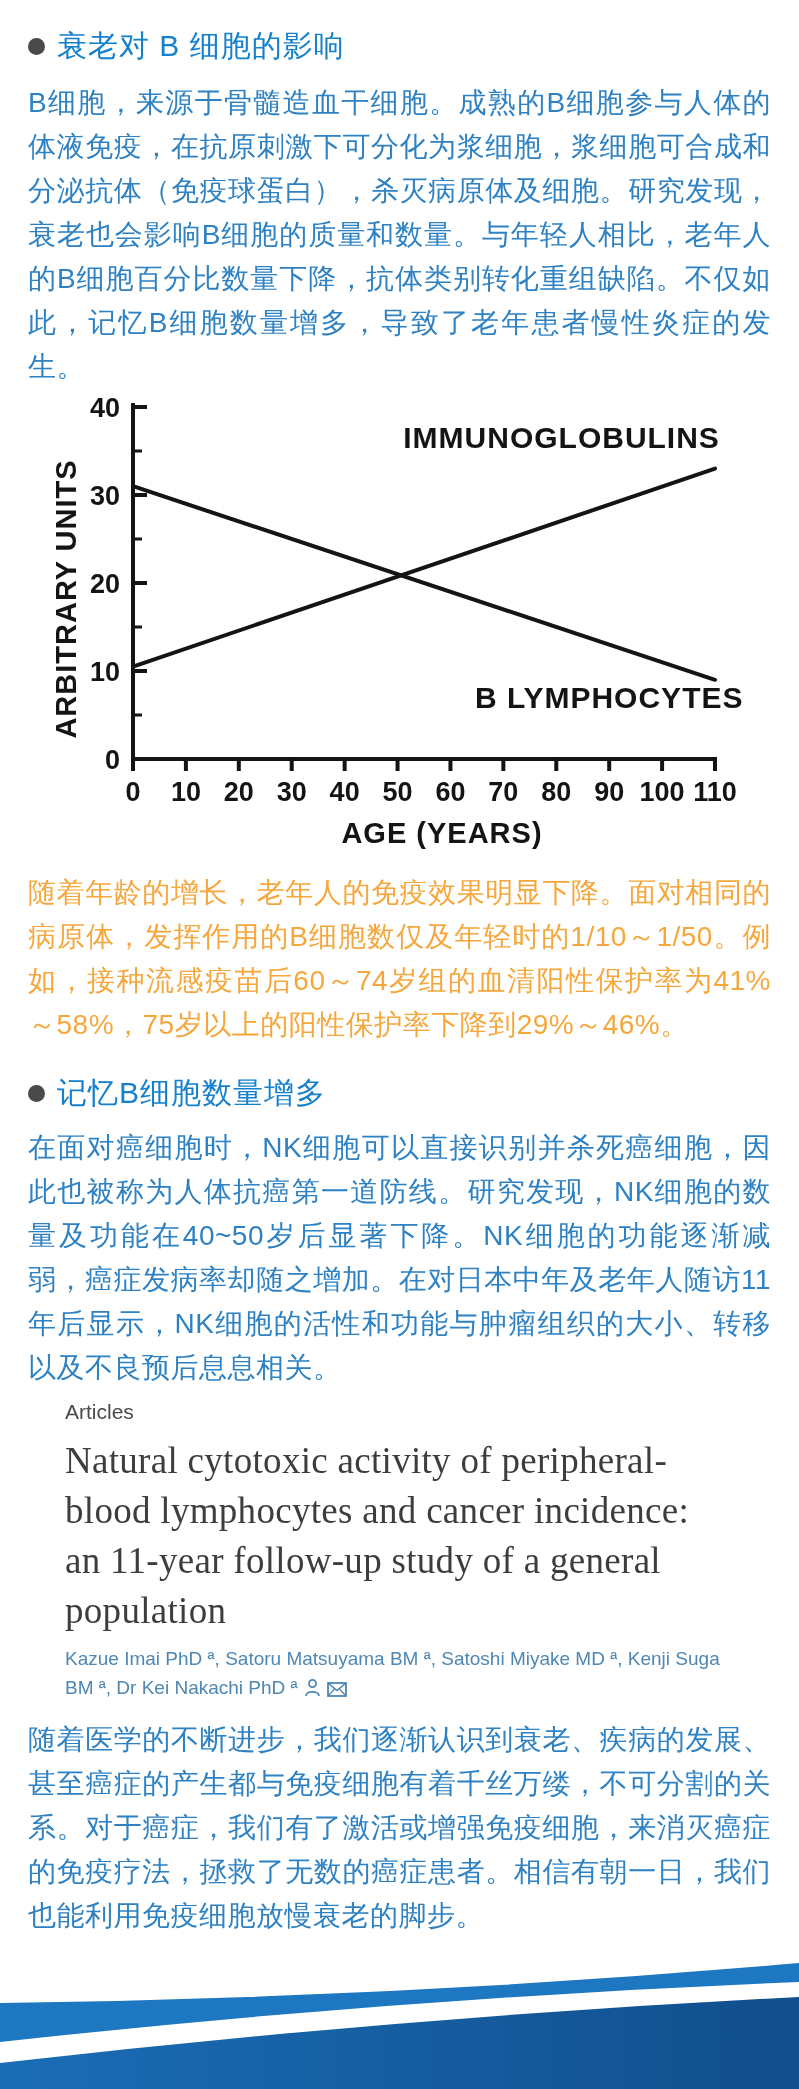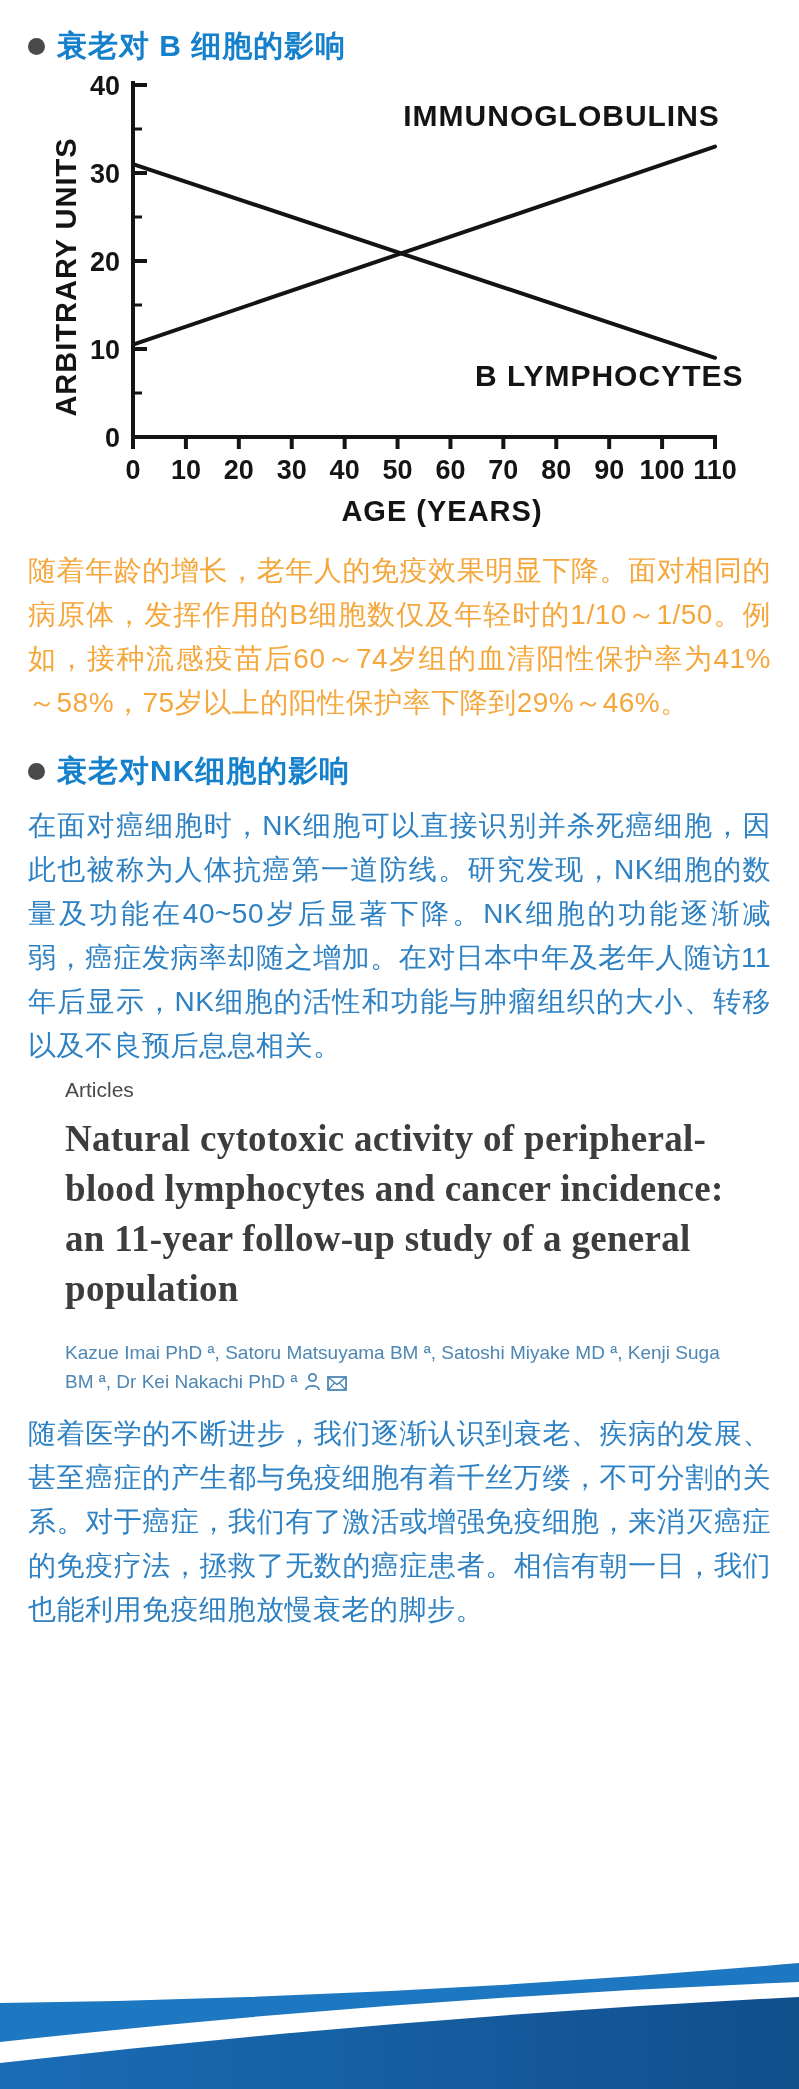--- a/index.html
+++ b/index.html
@@ -3,59 +3,60 @@
 <meta charset="utf-8">
 <style>
   html,body{margin:0;padding:0;background:#ffffff;}
   .page{
     width:799px;height:2089px;position:relative;overflow:hidden;
     background:#ffffff;font-family:"Liberation Sans",sans-serif;
   }
   .section-heading{display:flex;align-items:center;gap:12px;margin:26px 28px 0;}
   .bullet{width:17px;height:17px;border-radius:50%;background:var(--bullet_gray);flex:0 0 auto;}
   .section-heading h2{
-    margin:0;font-size:30px;font-weight:bold;color:var(--heading_blue);letter-spacing:1px;
+    margin:0;font-size:30px;font-weight:normal;color:var(--heading_blue);letter-spacing:1px;
   }
   p.body{
     margin:14px 28px 0;font-size:28px;line-height:44px;color:var(--body_blue);
     text-align:justify;letter-spacing:0.5px;
   }
   p.body.cont{margin-top:12px;}
   p.orange{color:var(--orange);margin-top:16px;}
   .chart-wrap{margin:8px 0 0 0;height:458px;}
   .ctick{font:bold 27px "Liberation Sans",sans-serif;}
   .caxis-label{font:bold 29px "Liberation Sans",sans-serif;letter-spacing:1px;}
   .cseries-label{font:bold 30px "Liberation Sans",sans-serif;letter-spacing:1px;}
   .paper{margin:10px 70px 0 65px;}
   .paper .kicker{
     font-family:Liberation Sans, sans-serif;font-size:21px;color:var(--paper_kicker);
   }
   .paper h1{
-    margin:12px 0 0;font-family:"Liberation Serif",serif;font-weight:bold;
+    margin:12px 0 0;font-family:"Liberation Serif",serif;font-weight:normal;
     font-size:37px;line-height:50px;color:var(--paper_title);letter-spacing:0.3px;
   }
   .paper .authors{
-    margin-top:24px;font-size:19px;line-height:29px;color:var(--paper_authors);
+    margin-top:8px;font-size:19px;line-height:29px;color:var(--paper_authors);
   }
   .paper .authors .a-icons{white-space:nowrap;}
   .paper .authors svg{vertical-align:-3px;margin-left:6px;}
   p.closing{margin-top:16px;}
   .footer{position:absolute;left:0;bottom:0;width:799px;height:141px;}
   .footer svg{display:block;}
 </style>
 </head>
 <body>
 
 <div class="page">
 
   <div class="section-heading">
     <span class="bullet"></span>
     <h2>衰老对 B 细胞的影响</h2>
   </div>
 
+  <p class="body">B细胞，来源于骨髓造血干细胞。成熟的B细胞参与人体的体液免疫，在抗原刺激下可分化为浆细胞，浆细胞可合成和分泌抗体（免疫球蛋白），杀灭病原体及细胞。研究发现，衰老也会影响B细胞的质量和数量。与年轻人相比，老年人的B细胞百分比数量下降，抗体类别转化重组缺陷。不仅如此，记忆B细胞数量增多，导致了老年患者慢性炎症的发生。</p>
 
   <div class="chart-wrap">
     <svg id="chart-svg" width="799" height="458" viewBox="0 0 799 458">
         <path d="M133,6 L133,362 L717,362" fill="none" stroke="#141414" stroke-width="4"></path>
         <line x1="133" y1="362" x2="147" y2="362" stroke="#141414" stroke-width="4"></line>
         <text x="120" y="372" text-anchor="end" fill="#141414" class="ctick">0</text>
         <line x1="133" y1="318" x2="142" y2="318" stroke="#141414" stroke-width="3"></line>
         <line x1="133" y1="274" x2="147" y2="274" stroke="#141414" stroke-width="4"></line>
         <text x="120" y="284" text-anchor="end" fill="#141414" class="ctick">10</text>
         <line x1="133" y1="230" x2="142" y2="230" stroke="#141414" stroke-width="3"></line>
@@ -97,21 +98,21 @@
         <text x="561.5636363636363" y="51.360000000000014" text-anchor="middle" fill="#141414" class="cseries-label">IMMUNOGLOBULINS</text>
         <polyline points="133,89.19999999999999 715,282.8" fill="none" stroke="#141414" stroke-width="4" stroke-linecap="round"></polyline>
         <text x="609.1818181818182" y="310.96" text-anchor="middle" fill="#141414" class="cseries-label">B LYMPHOCYTES</text>
       </svg>
   </div>
 
   <p class="body orange">随着年龄的增长，老年人的免疫效果明显下降。面对相同的病原体，发挥作用的B细胞数仅及年轻时的1/10～1/50。例如，接种流感疫苗后60～74岁组的血清阳性保护率为41%～58%，75岁以上的阳性保护率下降到29%～46%。</p>
 
   <div class="section-heading">
     <span class="bullet"></span>
-    <h2>衰老对NK细胞的影响</h2>
+    <h2>记忆B细胞数量增多</h2>
   </div>
 
   <p class="body cont">在面对癌细胞时，NK细胞可以直接识别并杀死癌细胞，因此也被称为人体抗癌第一道防线。研究发现，NK细胞的数量及功能在40~50岁后显著下降。NK细胞的功能逐渐减弱，癌症发病率却随之增加。在对日本中年及老年人随访11年后显示，NK细胞的活性和功能与肿瘤组织的大小、转移以及不良预后息息相关。</p>
 
   <div class="paper">
     <div class="kicker">Articles</div>
     <h1>Natural cytotoxic activity of peripheral-blood lymphocytes and cancer incidence: an 11-year follow-up study of a general population</h1>
     <div class="authors">
       <span>Kazue Imai PhD ª, Satoru Matsuyama BM ª, Satoshi Miyake MD ª, Kenji Suga BM ª, Dr Kei Nakachi PhD ª</span><span class="a-icons"><svg width="17" height="19" viewBox="0 0 17 19">
           <circle cx="8.5" cy="5.5" r="3.6" fill="none" stroke="#4e87b3" stroke-width="1.8"></circle>

